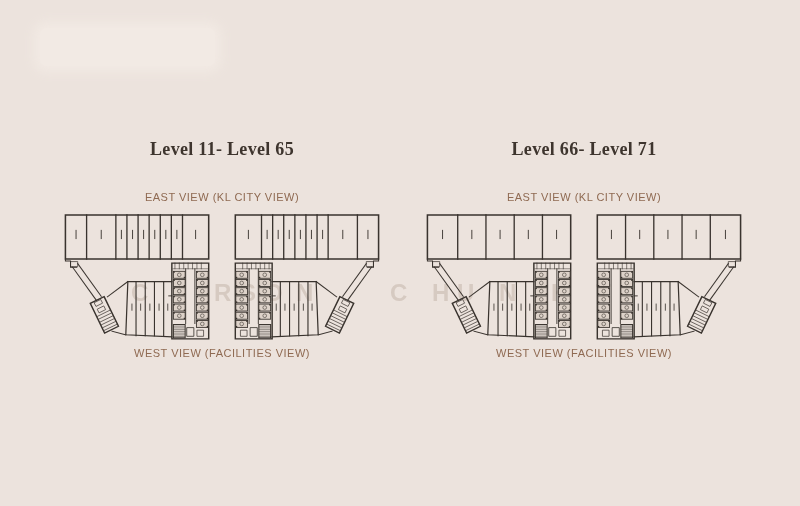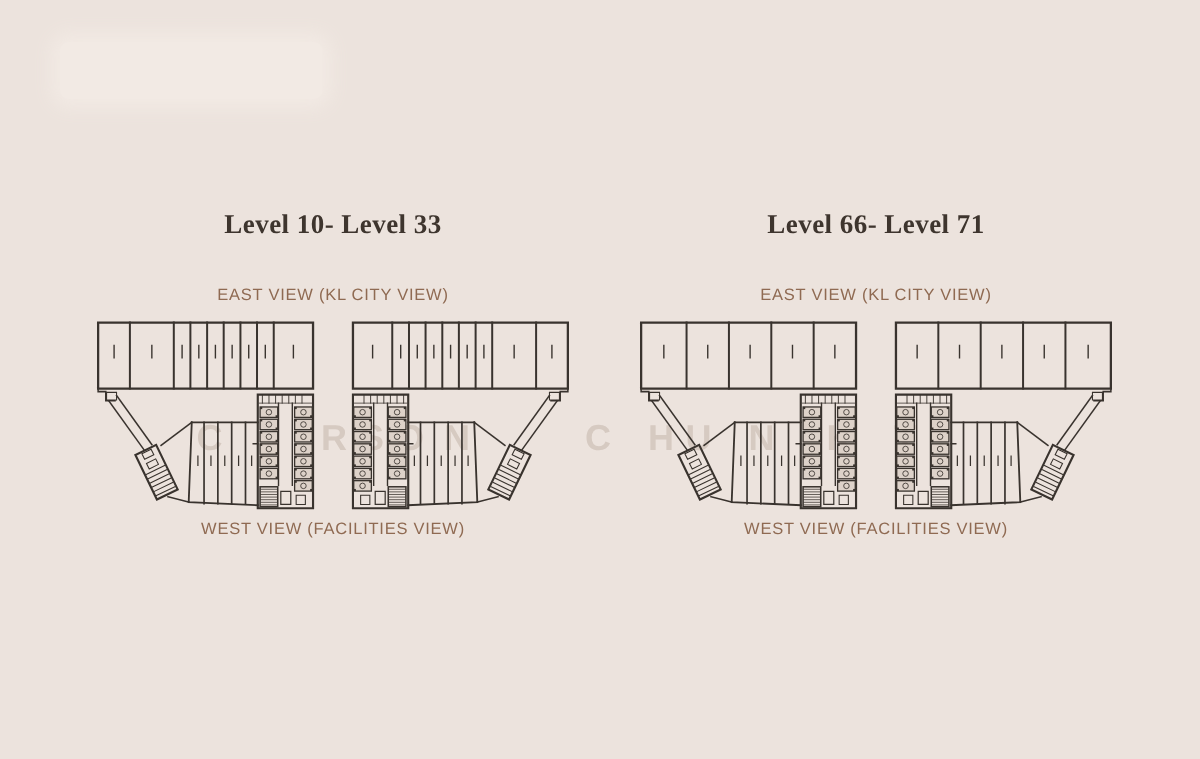--- a/index.html
+++ b/index.html
@@ -56,21 +56,21 @@
       <span style="left: 296px;">N</span>
       <span style="left: 390px;">C</span>
       <span style="left: 432px;">H</span>
       <span style="left: 457px;">U</span>
       <span style="left: 499px;">N</span>
       <span style="left: 551px;">K</span>
       <span style="left: 596px;">T</span>
     </div>
 
   <section class="col col-left">
-    <h2>Level 10- Level 33</h2>
+    <h2>Level 11- Level 65</h2>
     <div class="viewlab east">EAST VIEW (KL CITY VIEW)</div>
     <svg class="plan" viewBox="0 0 308 128">
         <g>
           <path d="M1,1 H141 V44 H1 Z" fill="none" stroke="#39332e" stroke-width="1.5" stroke-linecap="square"></path>
           <path d="M11.4,16 V24" fill="none" stroke="#39332e" stroke-width="0.9" stroke-linecap="square"></path>
           <path d="M21.7,1 V44" fill="none" stroke="#39332e" stroke-width="1.3" stroke-linecap="square"></path>
           <path d="M36.0,16 V24" fill="none" stroke="#39332e" stroke-width="0.9" stroke-linecap="square"></path>
           <path d="M50.3,1 V44" fill="none" stroke="#39332e" stroke-width="1.3" stroke-linecap="square"></path>
           <path d="M55.7,16 V24" fill="none" stroke="#39332e" stroke-width="0.9" stroke-linecap="square"></path>
           <path d="M61.1,1 V44" fill="none" stroke="#39332e" stroke-width="1.3" stroke-linecap="square"></path>

